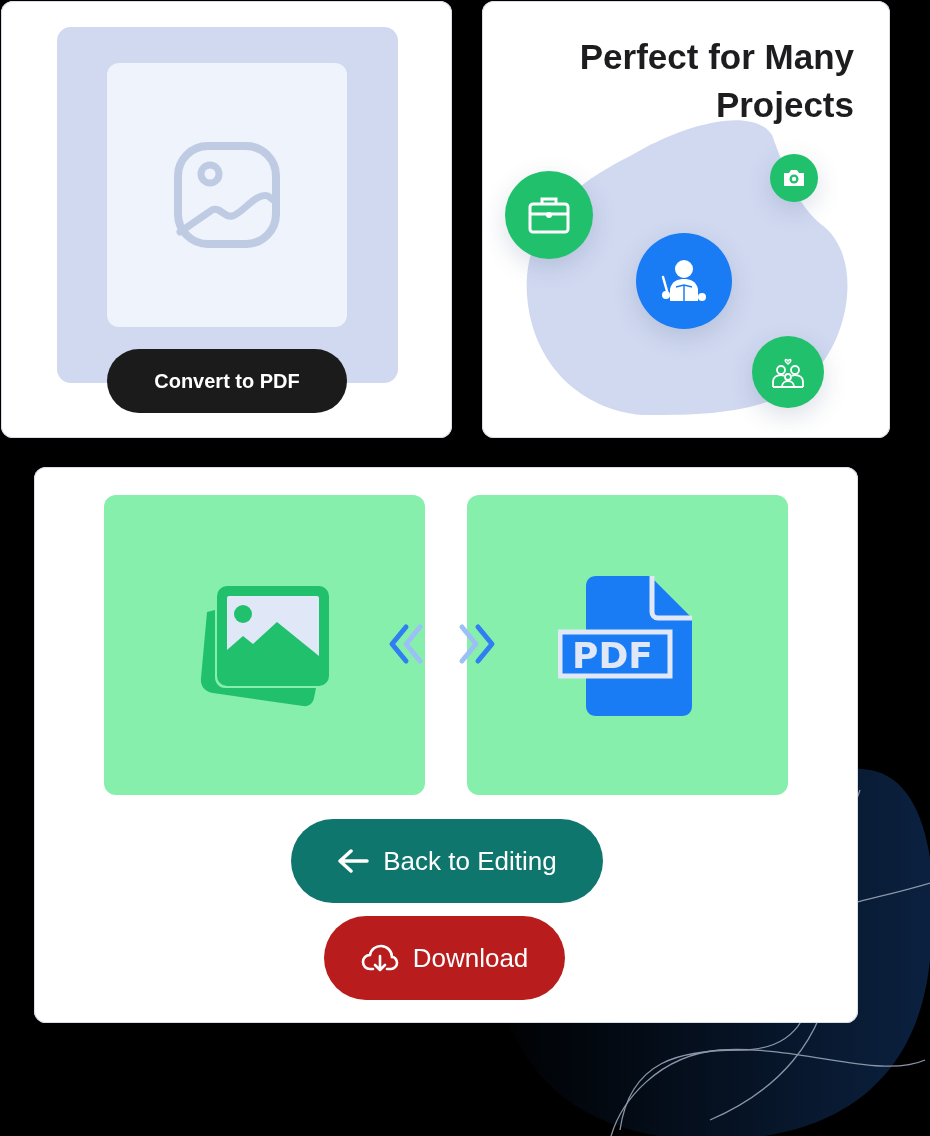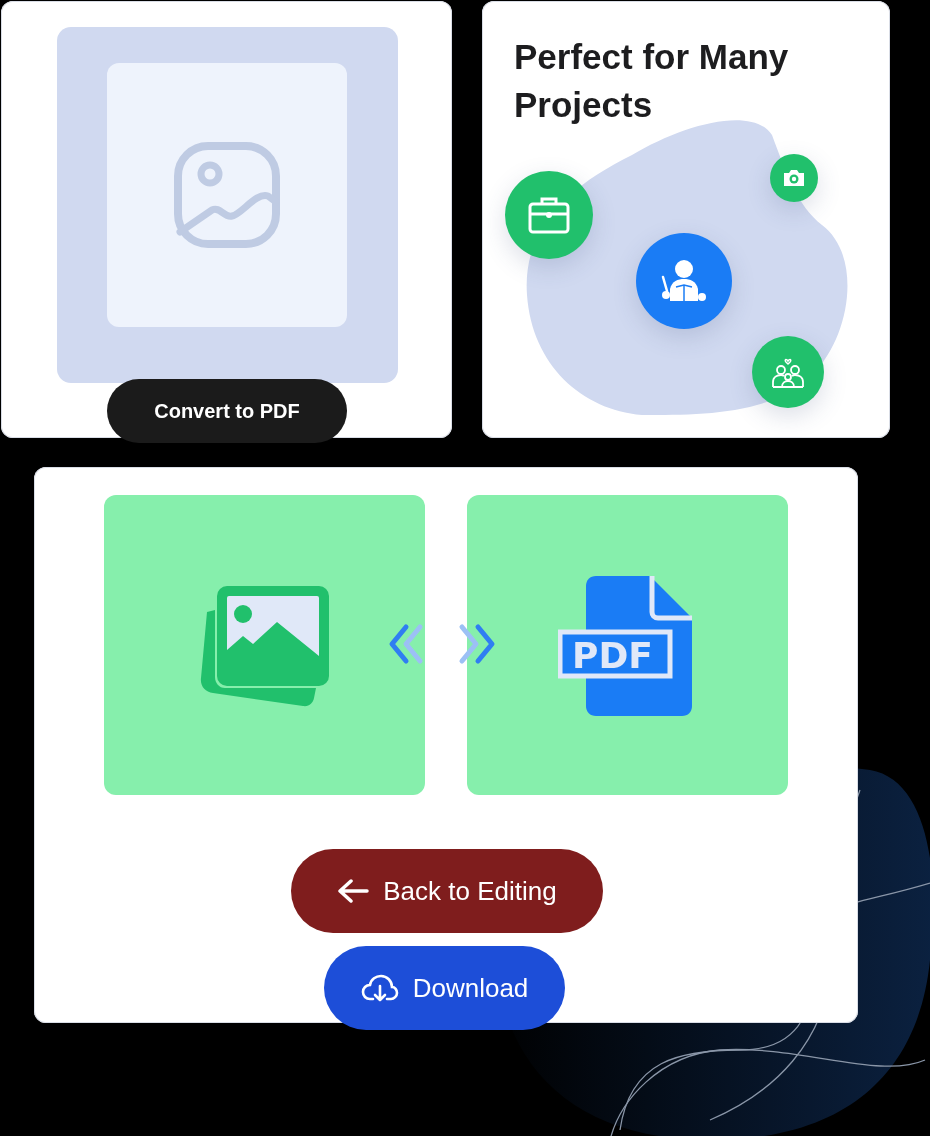--- a/index.html
+++ b/index.html
@@ -6,35 +6,35 @@
   body {
     width: 930px; height: 1136px; background: #000000; position: relative; overflow: hidden;
     font-family: "Liberation Sans", "DejaVu Sans", sans-serif;
   }
   .blob-bg { position: absolute; left: 480px; top: 760px; width: 460px; height: 380px; }
   .card {
     position: absolute; background: #ffffff; border-radius: 12px;
     box-shadow: 0 0 0 1px #d9dde6 inset;
   }
   #card-convert { left: 1px; top: 1px; width: 451px; height: 437px; }
-  #card-projects { left: 482px; top: 1px; width: 408px; height: 437px; overflow: hidden; }
+  #card-projects { left: 482px; top: 1px; width: 408px; height: 437px; overflow: hidden; text-align: right; }
   #card-result { left: 34px; top: 467px; width: 824px; height: 556px; }
 
   .preview-outer {
     position: absolute; left: 56px; top: 26px; width: 341px; height: 356px;
     background: #d0d9f0; border-radius: 14px;
   }
   .preview-inner {
     position: absolute; left: 106px; top: 62px; width: 240px; height: 264px;
     background: #eef3fc; border-radius: 12px;
     display: flex; align-items: center; justify-content: center;
   }
   .pill {
     position: absolute; border-radius: 999px; display: flex; align-items: center; justify-content: center;
-    color: #ffffff; font-weight: bold; cursor: pointer; margin-top: 30px;
+    color: #ffffff; font-weight: bold; cursor: pointer;
   }
   #convert-btn { left: 106px; top: 348px; width: 240px; height: 64px; background: #1b1b1b; font-size: 20px; }
 
   .proj-title {
     position: absolute; left: 32px; top: 32px; font-size: 35px; font-weight: bold;
     color: #1d1d1f; line-height: 48px; width: 340px;
   }
   .proj-blob { position: absolute; left: 40px; top: 114px; width: 330px; height: 300px; }
   .circle {
     position: absolute; border-radius: 50%; display: flex; align-items: center; justify-content: center;
@@ -46,22 +46,22 @@
   #family-circle { left: 270px; top: 335px; width: 72px; height: 72px; background: #21c06c; }
 
   .panel {
     position: absolute; top: 28px; width: 321px; height: 300px; background: #86efac; border-radius: 12px;
     display: flex; align-items: center; justify-content: center;
   }
   #panel-image { left: 70px; }
   #panel-pdf { left: 433px; }
   .arrows { position: absolute; left: 354px; top: 152px; width: 110px; height: 50px; }
 
-  #back-btn { left: 257px; top: 352px; width: 312px; height: 84px; background: #7f1d1d; font-size: 26px; font-weight: normal; }
-  #download-btn { left: 290px; top: 449px; width: 241px; height: 84px; background: #1d4ed8; font-size: 26px; font-weight: normal; }
+  #back-btn { left: 257px; top: 352px; width: 312px; height: 84px; background: #0f766e; font-size: 26px; font-weight: normal; }
+  #download-btn { left: 290px; top: 449px; width: 241px; height: 84px; background: #b91c1c; font-size: 26px; font-weight: normal; }
   .btn-icon { display: inline-flex; margin-right: 14px; }
 </style>
 </head>
 <body>
 
 <svg class="blob-bg" viewBox="0 0 460 380">
   <defs>
     <linearGradient id="bgGrad" x1="0" y1="0" x2="1" y2="0">
       <stop offset="0" stop-color="#000000"></stop>
       <stop offset="1" stop-color="#0b2140"></stop>

